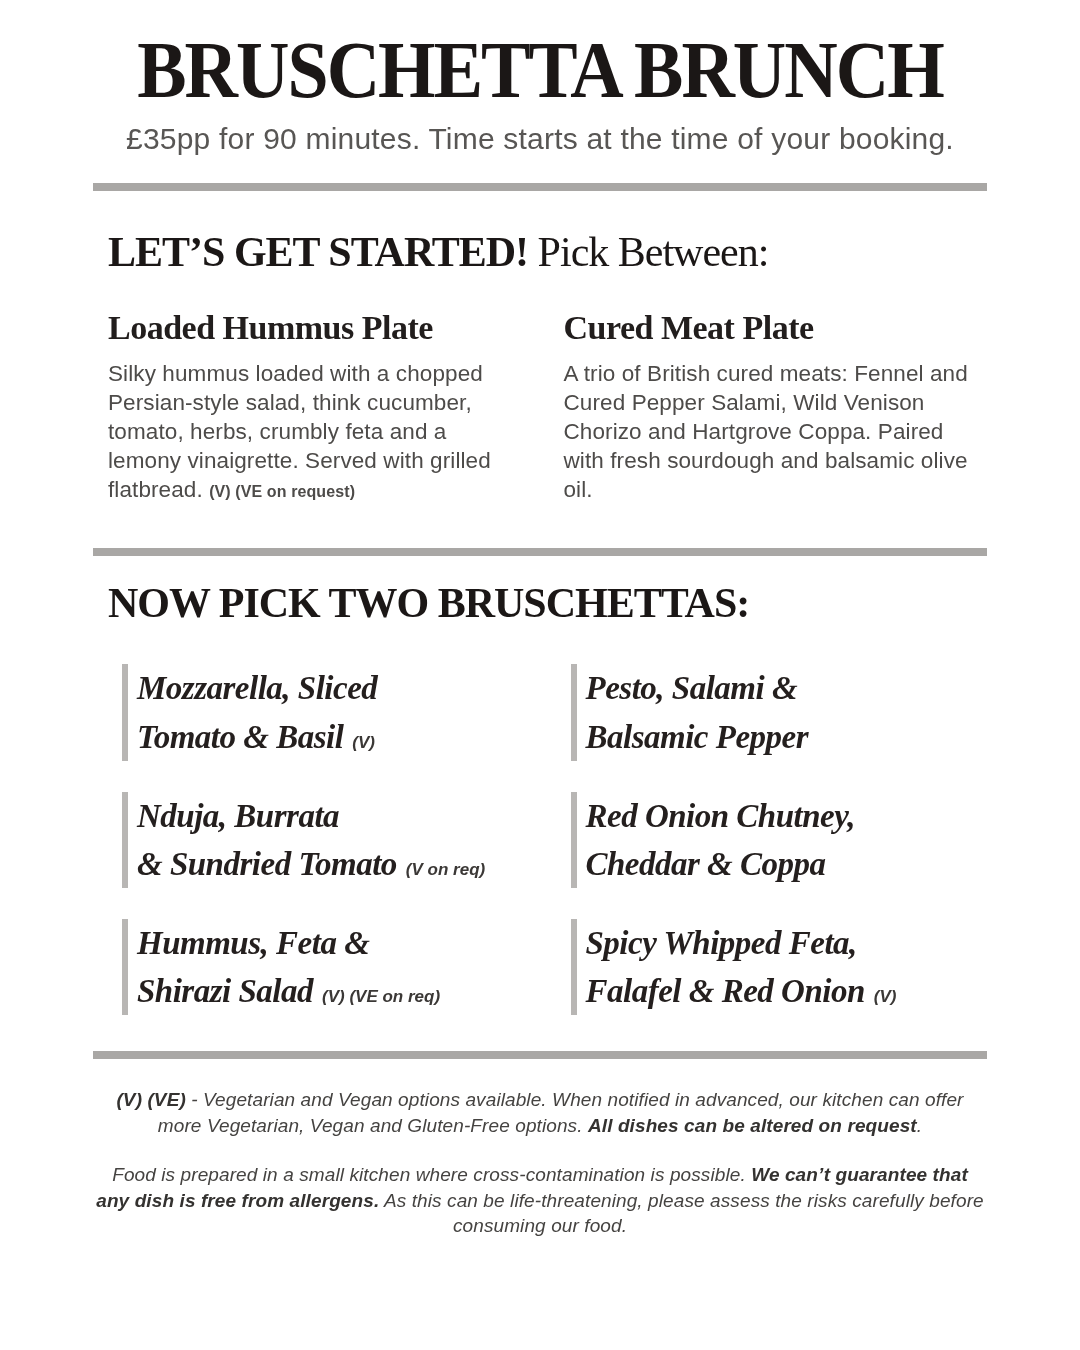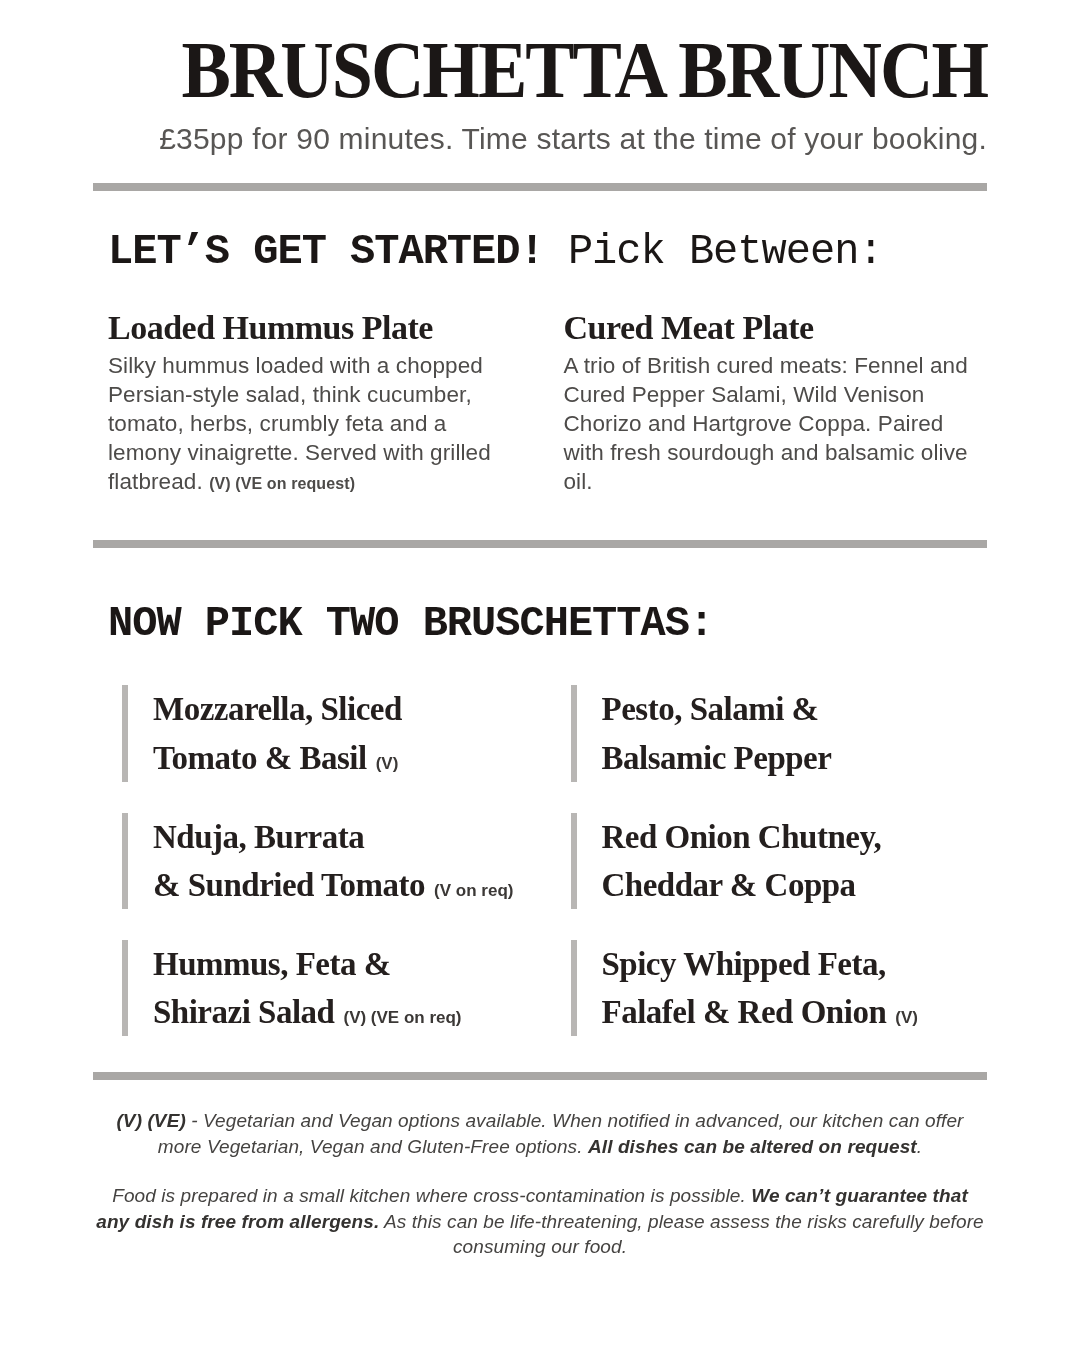--- a/index.html
+++ b/index.html
@@ -14,21 +14,21 @@
   *{margin:0;padding:0;box-sizing:border-box;}
   html,body{background:var(--bg);}
   body{
     width:1080px;height:1350px;
     font-family:"Liberation Sans",sans-serif;
     overflow:hidden;
   }
   .page{padding:30px 93px 0 93px;}
 
   
-  .hd{text-align:right;}
+  .hd{text-align:center;}
   .hd h1{
     font-family:"Liberation Serif",serif;
     font-weight:700;
     font-size:74px;
     letter-spacing:-2px;
     color:var(--ink);
     line-height:1.0;
     transform:scale(1.0,1.08);
     transform-origin:center top;
   }
@@ -40,21 +40,21 @@
   }
 
   
   .divider{height:8px;background:var(--divider);}
   .div1{margin-top:27px;}
   .div2{margin-top:44px;}
   .div3{margin-top:36px;}
 
   
   .sec-heading{
-    font-family:Liberation Mono, monospace;
+    font-family:Liberation Serif, serif;
     color:var(--ink);
     font-size:42px;
     letter-spacing:-1px;
     line-height:1.1;
   }
   .sec-heading .hb{font-weight:700;}
   .sec-heading .hr{font-weight:400;}
 
   
   .starters{margin-top:38px;padding-left:15px;padding-right:10px;}
@@ -63,48 +63,49 @@
     grid-template-columns:1fr 1fr;
     column-gap:42px;
     margin-top:34px;
   }
   .col h3{
     font-family:"Liberation Serif",serif;
     font-weight:700;
     font-size:34px;
     letter-spacing:-.5px;
     color:#221e1d;
-    margin-bottom:4px;
+    margin-bottom:12px;
   }
   .col p{
     font-size:22.5px;
     line-height:1.29;
     color:var(--body-gray);
     letter-spacing:.1px;
   }
   .tag-inline{
     font-weight:700;
     font-size:16px;
     color:var(--body-gray);
   }
 
   
-  .bruschettas{margin-top:53px;padding-left:15px;}
+  .bruschettas{margin-top:24px;padding-left:15px;}
   .grid{
     display:grid;
     grid-template-columns:1fr 1fr;
     column-gap:36px;
     row-gap:31px;
     margin-top:38px;
     padding-left:14px;
     padding-right:4px;
   }
   .item{
     border-left:6px solid var(--bar);
-    padding-left:25px;
+    padding-left:9px;
+    font-style:italic;
   }
   .item .name{
     font-family:"Liberation Serif",serif;
     font-weight:700;
     font-size:33px;
     letter-spacing:-.5px;
     line-height:1.46;
     color:#241f1e;
   }
   .item .tag{

